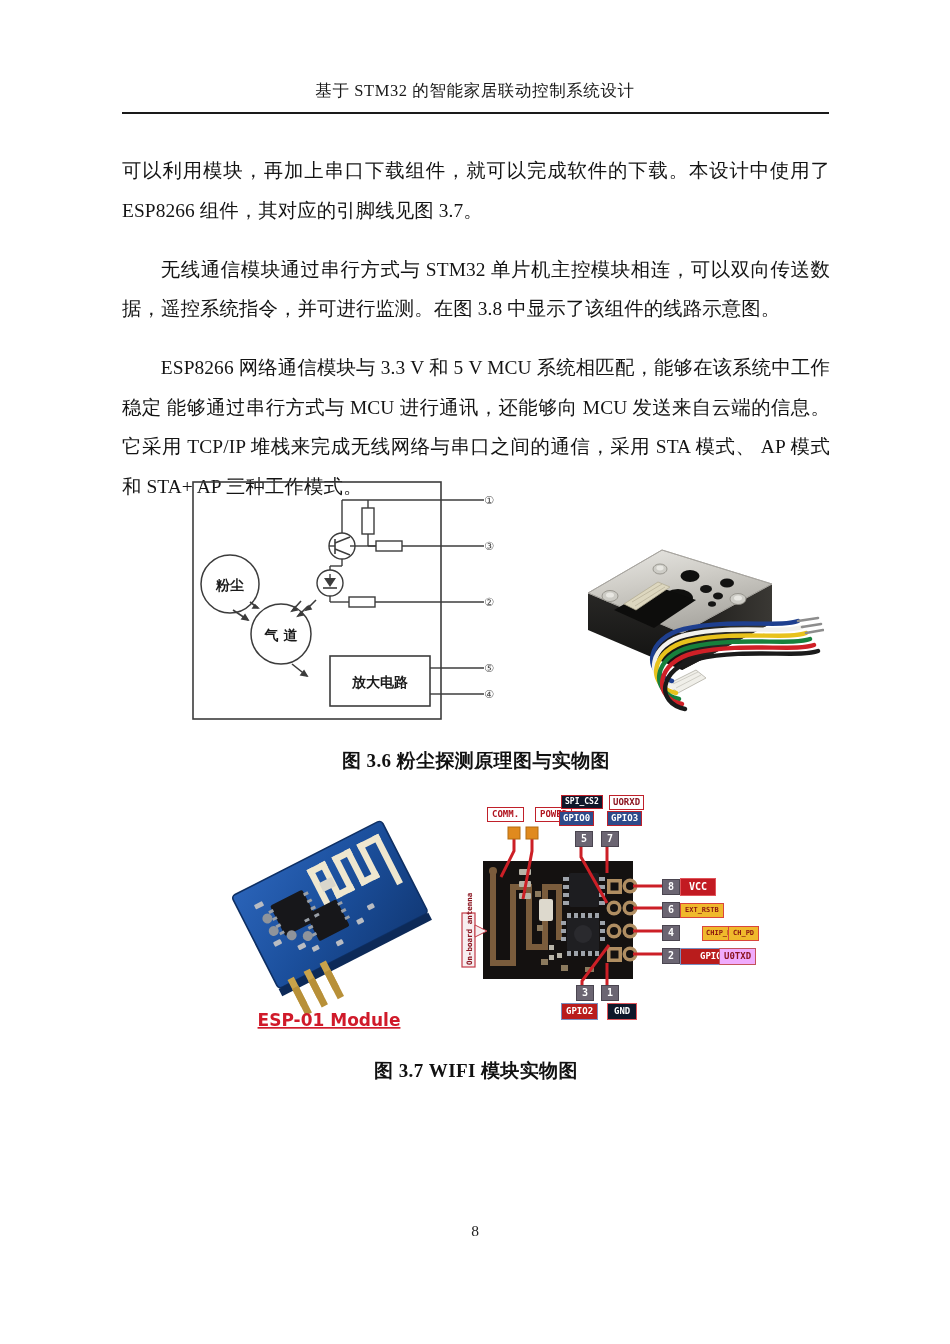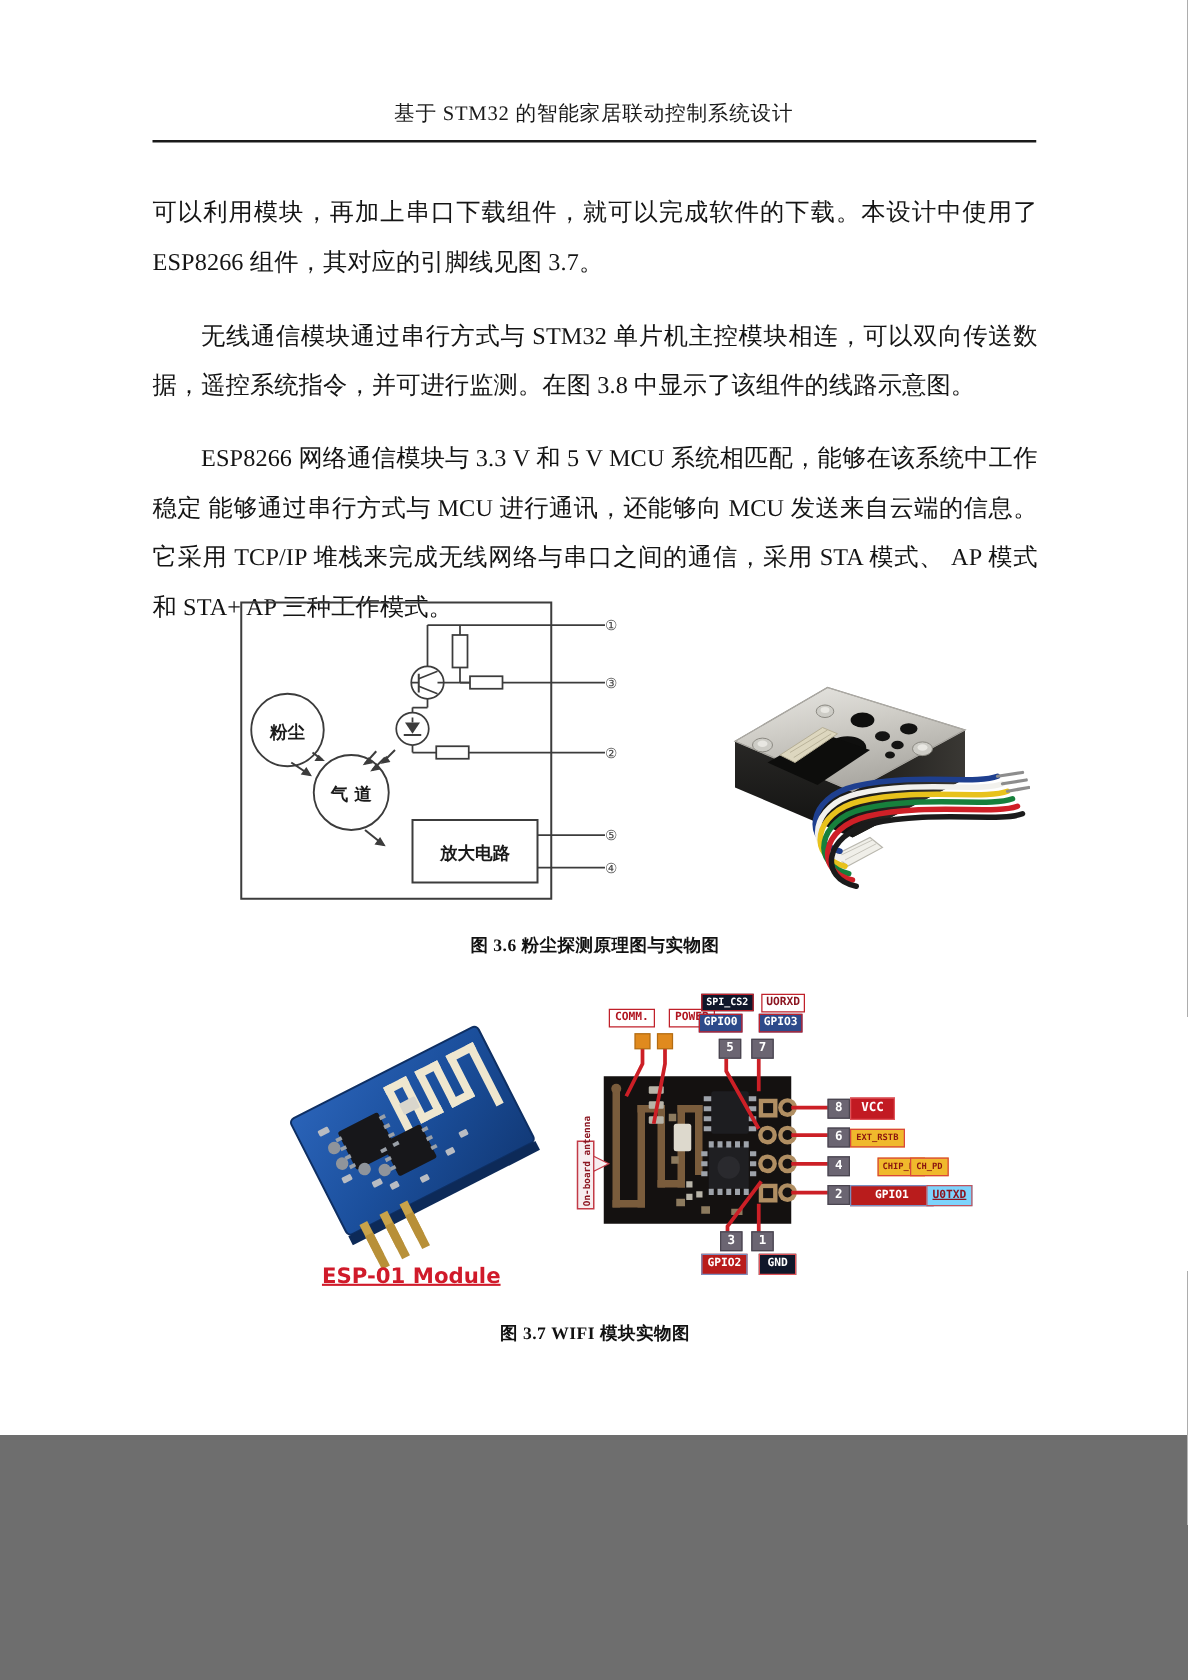--- a/index.html
+++ b/index.html
@@ -3,21 +3,21 @@
 <meta charset="utf-8">
 <style>
   html, body {
     margin: 0;
     padding: 0;
     background: #6e6e6e;
   }
   .page {
     position: relative;
     width: 950px;
-    height: 1148px;
+    height: 1344px;
     background: #ffffff;
     margin: 0 auto;
     overflow: hidden;
     font-family: "Liberation Serif", "DejaVu Serif", serif;
     color: #000;
   }
 
   
   .header {
     position: absolute;
@@ -85,21 +85,21 @@
     top: 18px;
     width: 252px;
     height: 232px;
   }
 
   .caption {
     position: absolute;
     left: 122px;
     width: 708px;
     text-align: center;
-    font-size: 14px;
+    font-size: 19px;
     font-weight: bold;
     color: #111;
     letter-spacing: .4px;
   }
   .cap36 { top: 748px; }
   .cap37 { top: 1058px; }
 
   .fig-row-2 {
     position: absolute;
     left: 122px;
@@ -541,21 +541,21 @@
 
         <span class="lbl" style="left:205px;top:107px;font-size:10px;padding:2px 5px;color:#fff;background:#6b6572;border:1.2px solid #4a4550;">6</span>
         <span class="lbl" style="left:223px;top:108px;font-size:7px;padding:3px 4px;color:#8a1510;background:#f0b92c;border:1.5px solid #d9463c;">EXT_RSTB</span>
 
         <span class="lbl" style="left:205px;top:130px;font-size:10px;padding:2px 5px;color:#fff;background:#6b6572;border:1.2px solid #4a4550;">4</span>
         <span class="lbl" style="left:223px;top:131px;font-size:7px;padding:3px 3px;color:#8a1510;background:#f0b92c;border:1.5px solid #d9463c;margin-left:22px;">CHIP_EN</span>
         <span class="lbl" style="left:271px;top:131px;font-size:7px;padding:3px 4px;color:#8a1510;background:#f0b92c;border:1.5px solid #d9463c;">CH_PD</span>
 
         <span class="lbl" style="left:205px;top:153px;font-size:10px;padding:2px 5px;color:#fff;background:#6b6572;border:1.2px solid #4a4550;">2</span>
         <span class="lbl" style="left:223px;top:153px;font-size:9px;padding:3px 19px;color:#fff;background:#b91c1c;border:1.5px solid #7a8fc0;">GPIO1</span>
-        <span class="lbl" style="left:284px;top:153px;font-size:9px;padding:3px 4px;color:#8b1520;background:#7dd3fc;border:1.5px solid #c2525c;text-decoration:underline;">U0TXD</span>
+        <span class="lbl" style="left:262px;top:153px;font-size:9px;padding:3px 4px;color:#8b1520;background:#f0abfc;border:1.5px solid #c2525c;">U0TXD</span>
 
         <span class="lbl" style="left:119px;top:190px;font-size:10px;padding:2px 5px;color:#fff;background:#6b6572;border:1.2px solid #4a4550;">3</span>
         <span class="lbl" style="left:144px;top:190px;font-size:10px;padding:2px 5px;color:#fff;background:#6b6572;border:1.2px solid #4a4550;">1</span>
         <span class="lbl" style="left:104px;top:208px;font-size:9px;padding:3px 4px;color:#fff;background:#b91c1c;border:1.5px solid #7a8fc0;">GPIO2</span>
         <span class="lbl" style="left:150px;top:208px;font-size:9px;padding:3px 6px;color:#fff;background:#0f172a;border:1.5px solid #e0545a;">GND</span>
       </div>
     </div>
   </div>
 
   <div class="caption cap37">图 3.7  WIFI 模块实物图</div>

